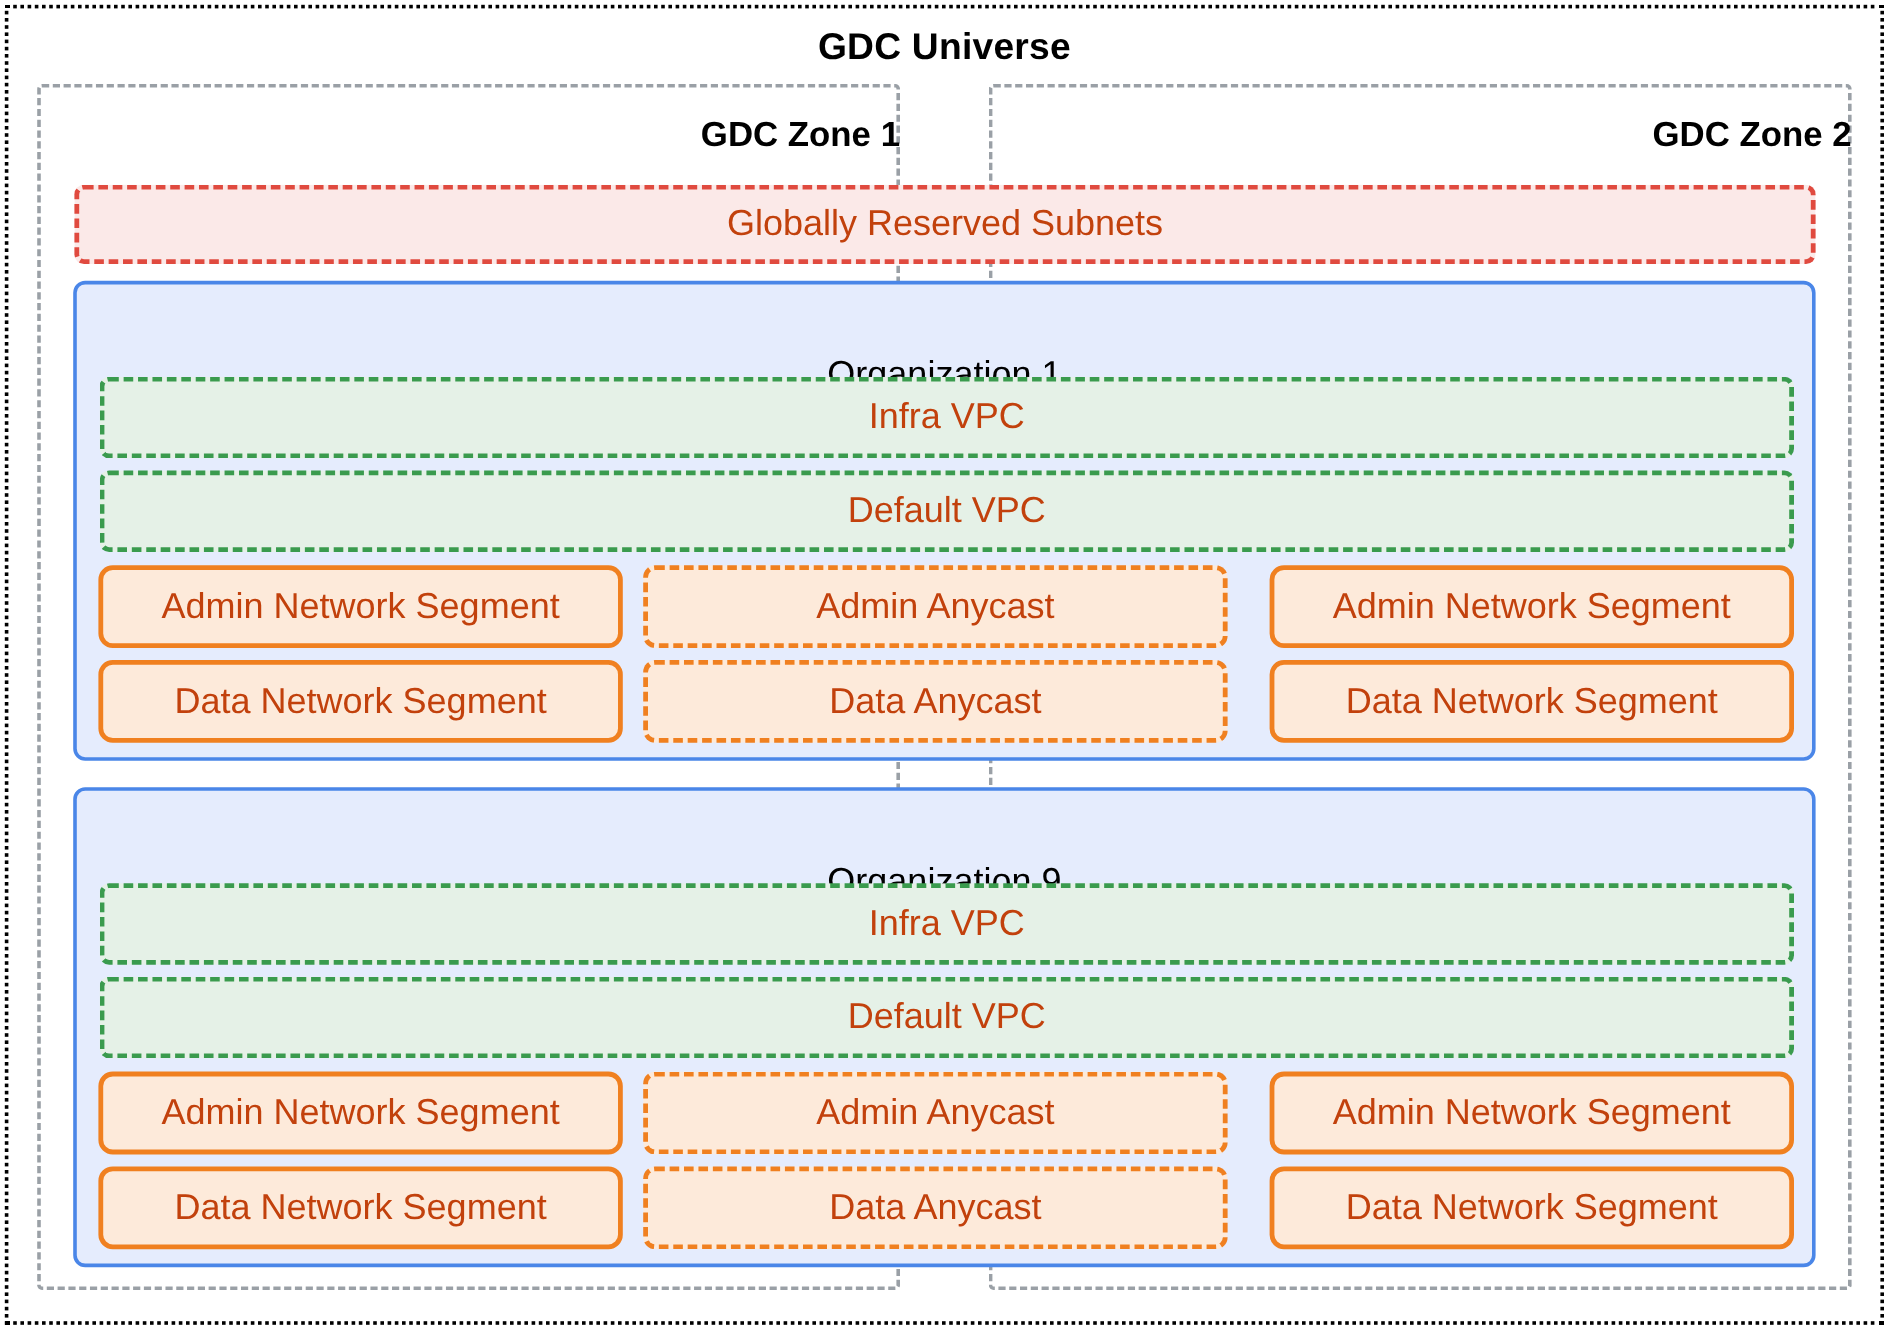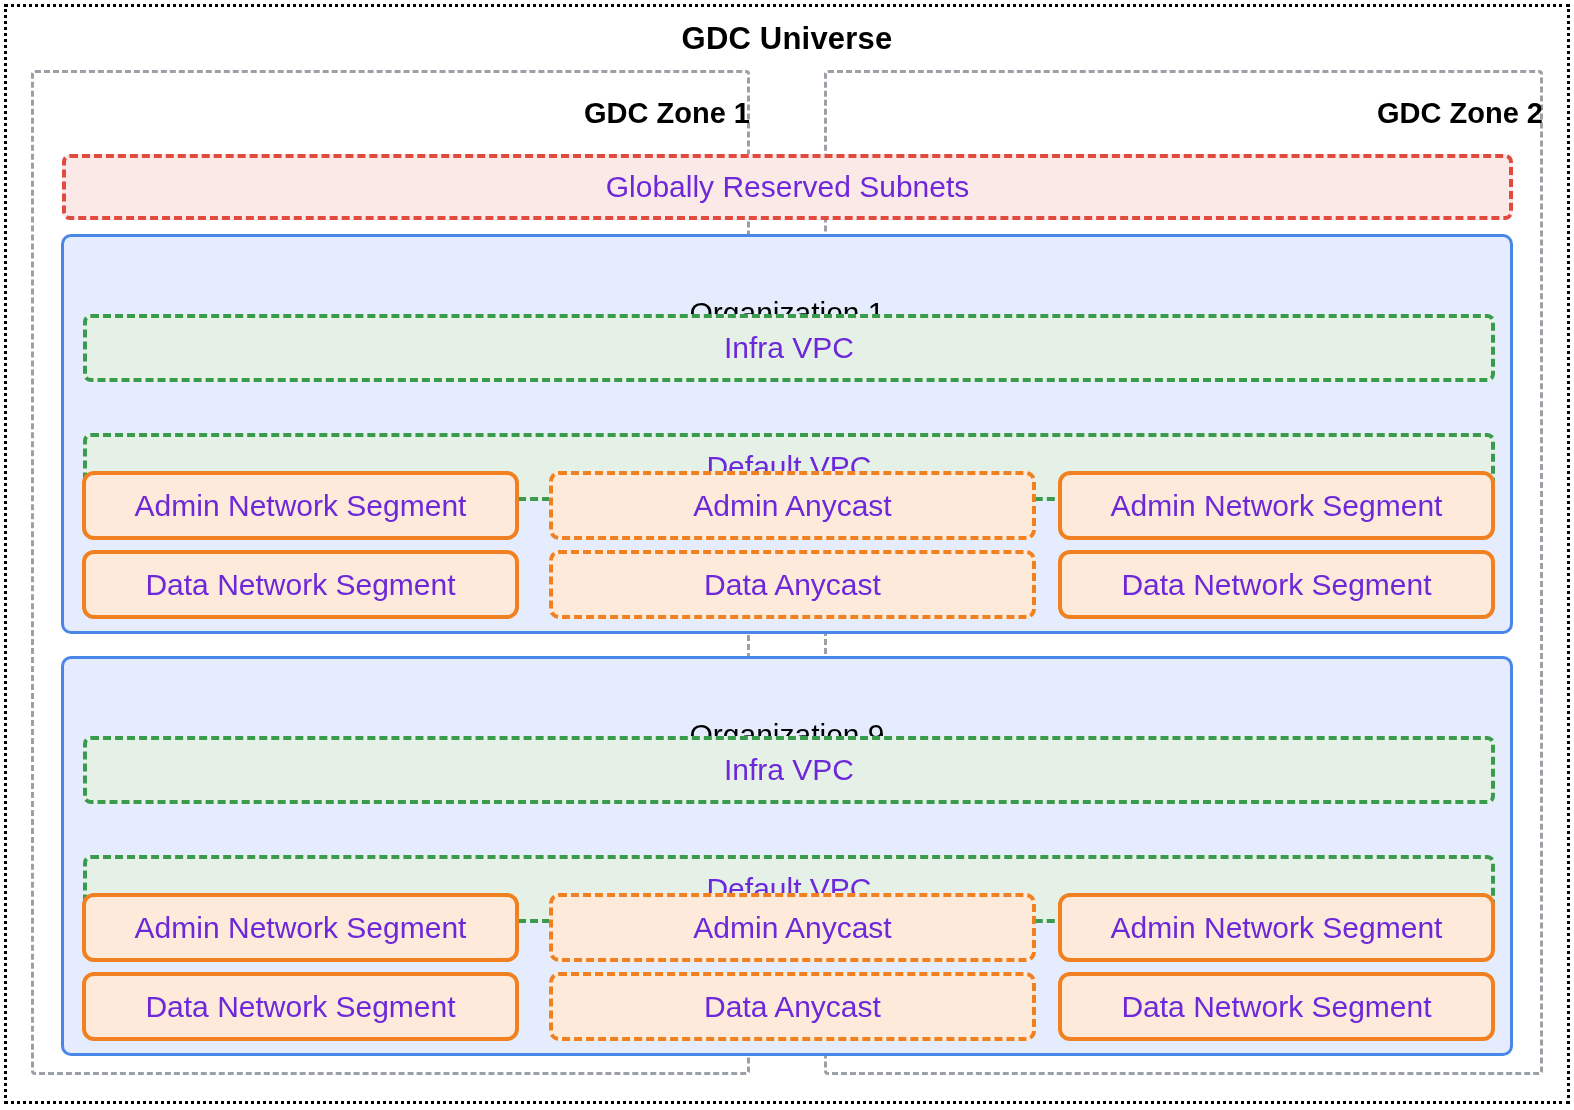--- a/index.html
+++ b/index.html
@@ -74,21 +74,21 @@
     position: absolute;
     box-sizing: border-box;
     display: flex;
     align-items: center;
     justify-content: center;
     text-align: center;
   }
   .box > .label {
     font-size: 30px;
     line-height: 34px;
-    color: #6d28d9;
+    color: #c2410c;
     padding: 0 6px;
   }
 
   
   .box-reserved {
     left: 62px;
     top: 154px;
     width: 1451px;
     height: 66px;
     border: 4px dashed #e04a3f;
@@ -138,25 +138,25 @@
   
   .box-anycast {
     height: 69px;
     border: 4px dashed #f08020;
     border-radius: 10px;
     background: #fdeada;
   }
 
   
   .col-left    { left: 18px;  width: 437px; }
-  .col-mid     { left: 485px; width: 487px; }
+  .col-mid     { left: 472px; width: 487px; }
   .col-right   { left: 994px; width: 437px; }
 
   .row-infra   { top: 77px; }
-  .row-default { top: 155px; margin-top: 41px; }
+  .row-default { top: 155px; }
   .row-admin   { top: 234px; }
   .row-data    { top: 313px; }
 </style>
 </head>
 <body>
 
 <div id="canvas">
 
   <div class="universe-frame"></div>
 

